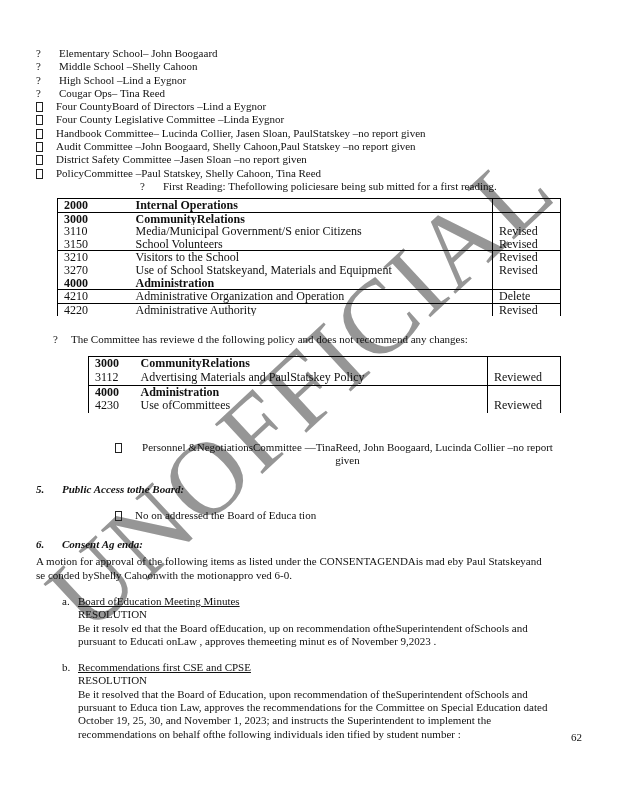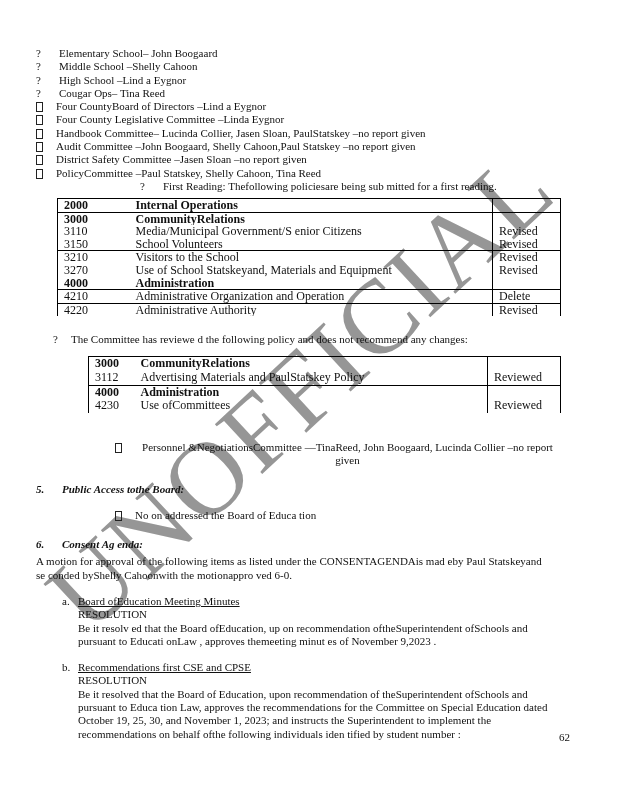--- a/index.html
+++ b/index.html
@@ -40,21 +40,21 @@
   .personnel{display:flex;margin-left:79px;margin-top:28px;text-align:center;}
   .section-head{margin-top:16px;font-weight:bold;font-style:italic;display:flex;}
   .section-head .num{width:26px;flex:none;}
   .section-item{display:flex;margin-left:79px;margin-top:12px;}
   .motion{white-space:pre-line;margin-top:4px;}
   .consent-item{display:flex;margin-left:26px;margin-top:13px;}
   .consent-item .letter{width:16px;flex:none;}
   .consent-body{white-space:pre-line;}
   .consent-title{text-decoration:underline;}
   .res-head{font-weight:normal;}
-  .page-number{position:absolute;right:48px;top:731px;font-size:11px;z-index:1;}
+  .page-number{position:absolute;right:36px;top:731px;font-size:11px;z-index:1;}
 </style>
 </head>
 <body>
 
 <div class="page">
 
   <div class="watermark">UNOFFICIAL</div>
 
   <div class="content">
 

